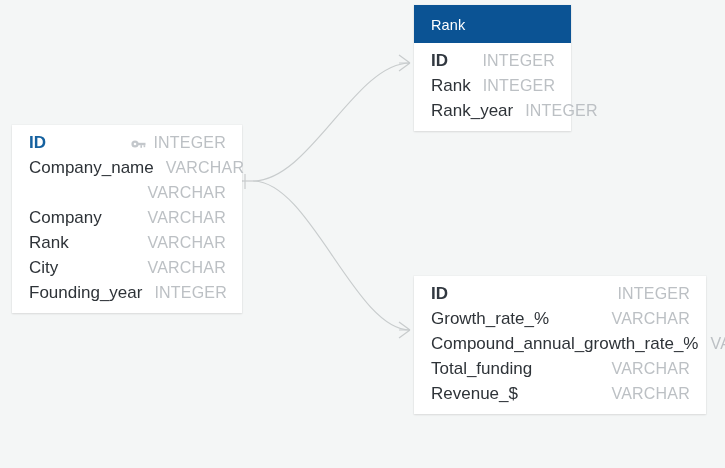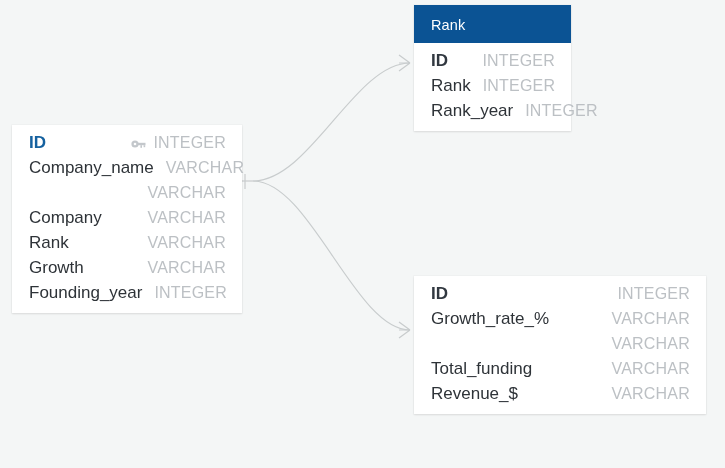--- a/index.html
+++ b/index.html
@@ -150,21 +150,21 @@
         <span class="field-type">VARCHAR</span>
       </div>
 
       <div class="field-row">
         <span class="field-name">Rank</span>
         <span class="field-spacer"></span>
         <span class="field-type">VARCHAR</span>
       </div>
 
       <div class="field-row">
-        <span class="field-name">Growth</span>
+        <span class="field-name">City</span>
         <span class="field-spacer"></span>
         <span class="field-type">VARCHAR</span>
       </div>
 
       <div class="field-row">
         <span class="field-name">Founding_year</span>
         <span class="field-spacer"></span>
         <span class="field-type">INTEGER</span>
       </div>
 
@@ -205,20 +205,21 @@
         <span class="field-type">INTEGER</span>
       </div>
 
       <div class="field-row">
         <span class="field-name">Growth_rate_%</span>
         <span class="field-spacer"></span>
         <span class="field-type">VARCHAR</span>
       </div>
 
       <div class="field-row">
+        <span class="field-name">Compound_annual_growth_rate_%</span>
         <span class="field-spacer"></span>
         <span class="field-type">VARCHAR</span>
       </div>
 
       <div class="field-row">
         <span class="field-name">Total_funding</span>
         <span class="field-spacer"></span>
         <span class="field-type">VARCHAR</span>
       </div>
 

